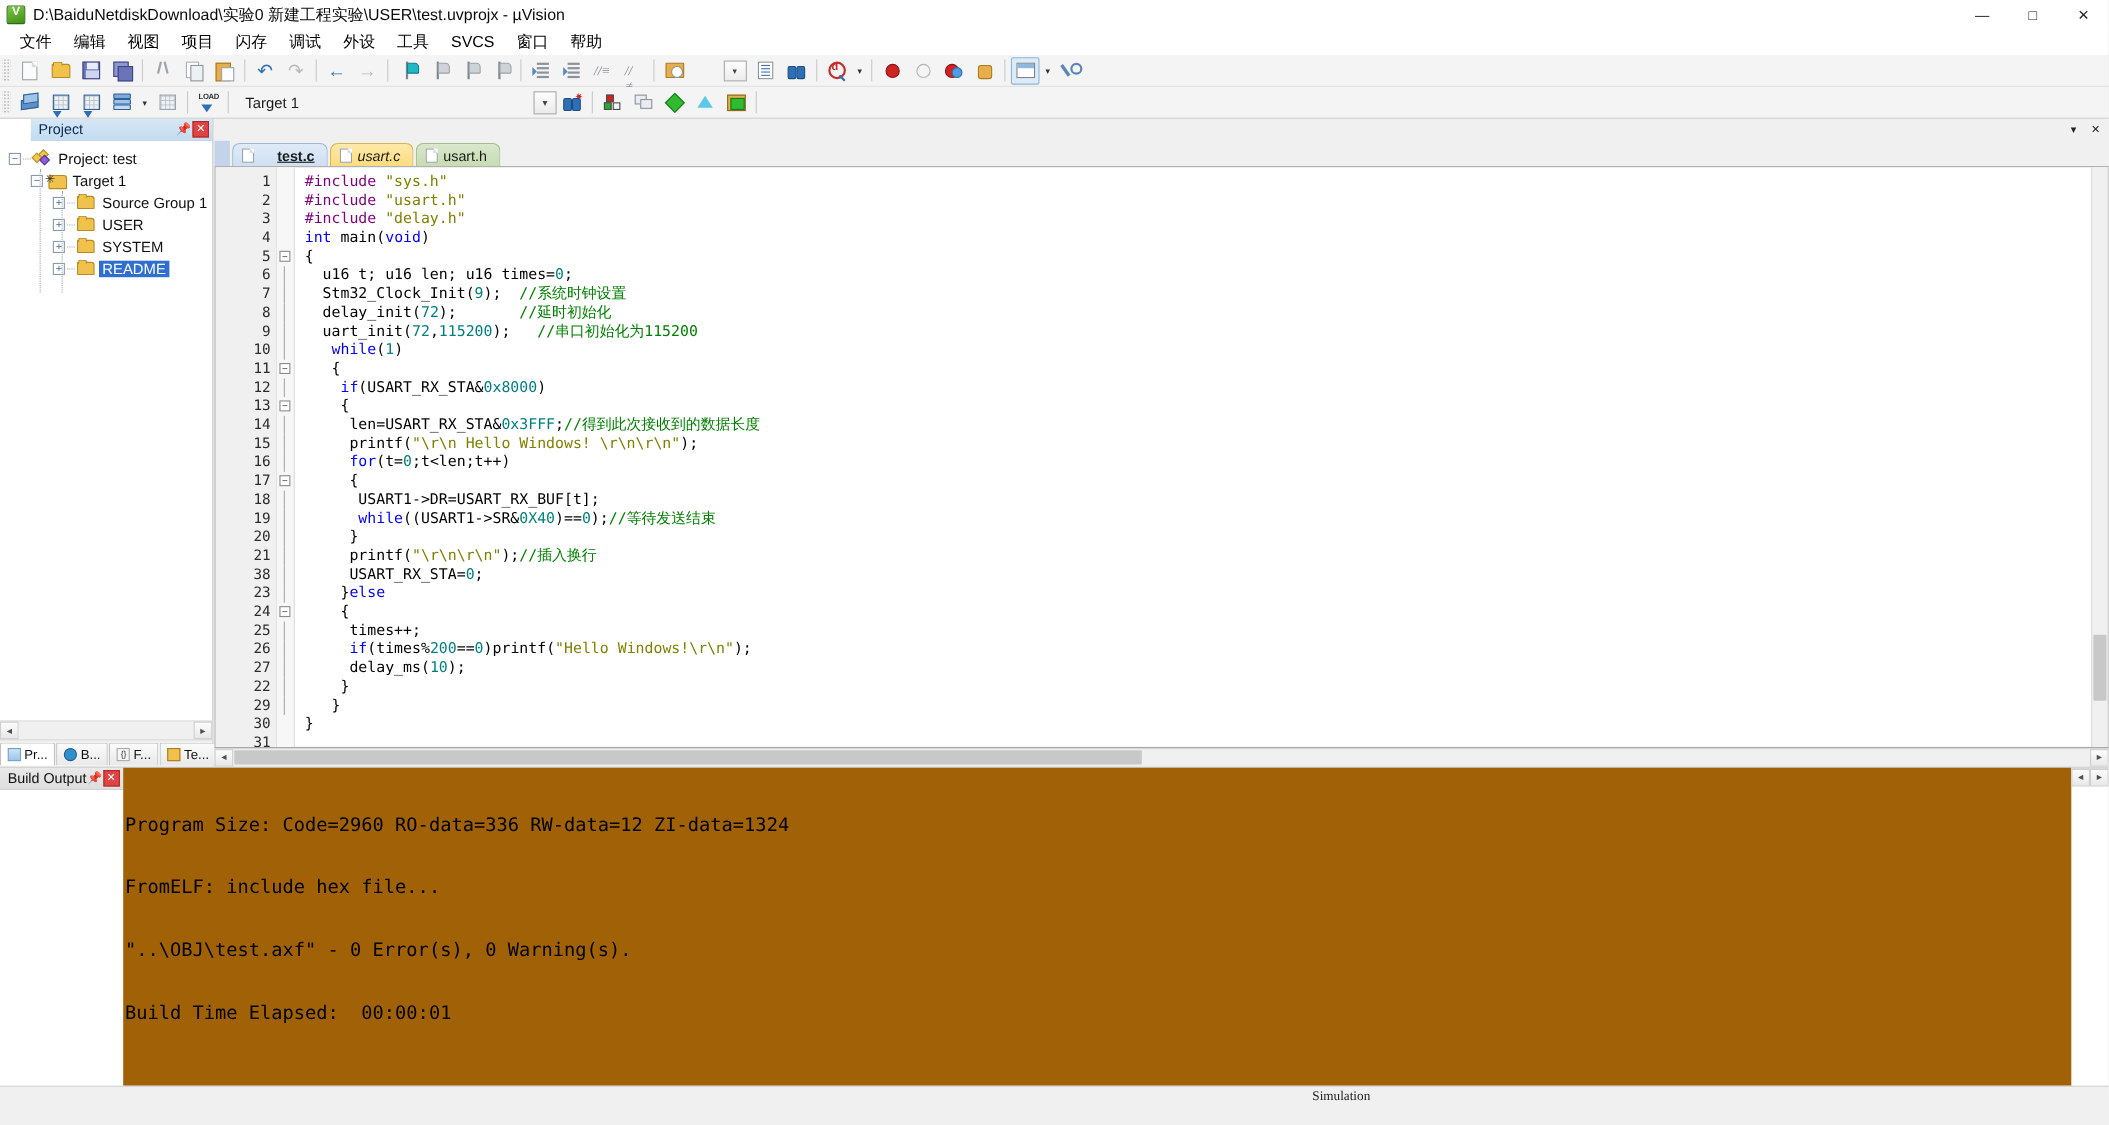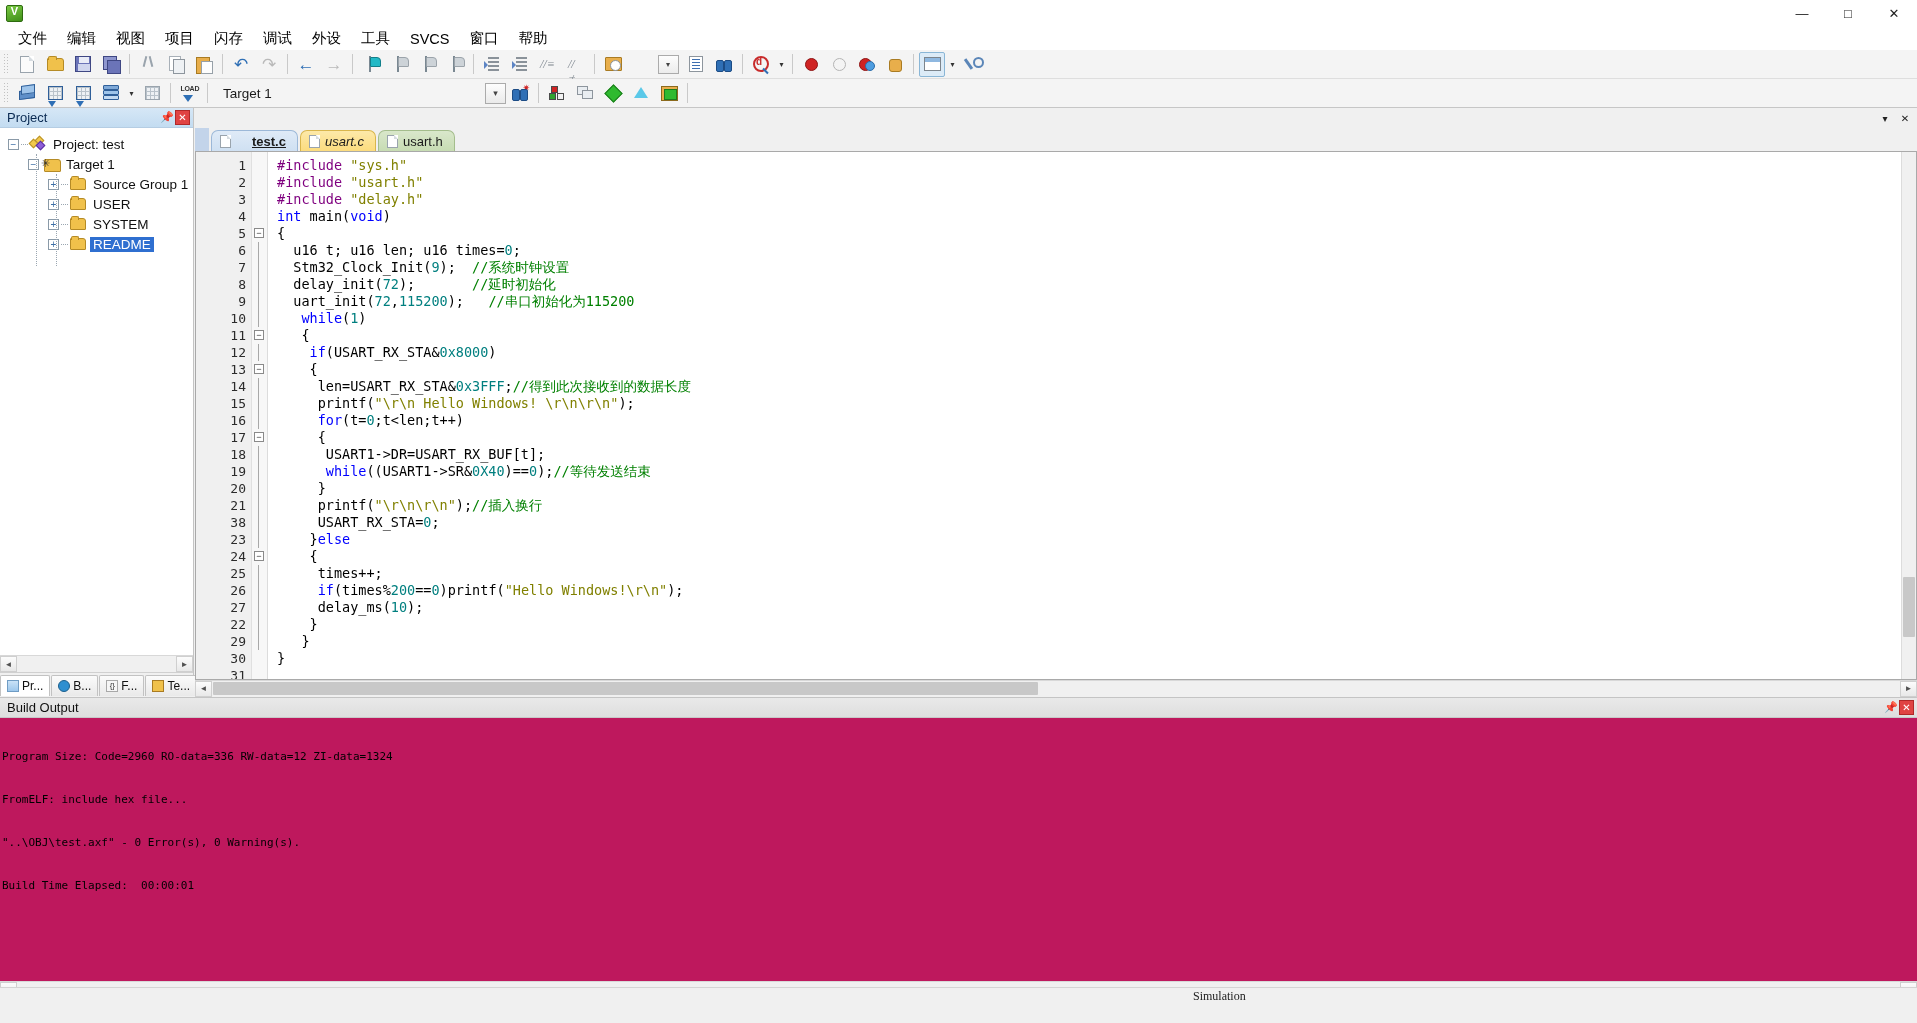--- a/index.html
+++ b/index.html
@@ -163,21 +163,21 @@
 
   
   .pane-project {
     position:absolute; left:0; top:108px; width:194px; height:588px;
     background:#fff; border-right:1px solid #c4c4c4;
     display:flex; flex-direction:column;
   }
   .pane-title {
     height:20px; background:linear-gradient(#d6e7f6,#c3dcf1);
     display:flex; align-items:center; padding:0 3px;
-    font-size:13px; color:#0a2a52; border-bottom:1px solid #b5cde3;
+    font-size:13px; color:#0a2a52; border-bottom:1px solid #b5cde3;margin-left:28px;
   }
   .pane-title .ttl { padding-left:4px; flex:1; }
   .pin-btn, .close-btn {
     width:15px;height:15px;display:flex;align-items:center;justify-content:center;
     font-size:11px;color:#14396b; flex:none;
   }
   .close-btn { background:#e04343; color:#fff; border:1px solid #b02828; font-size:10px; line-height:1; }
   .tree { flex:1; overflow:hidden; padding-top:6px; font-size:13.5px; color:#101010; position:relative; }
   .tnode { display:flex; align-items:center; height:20px; white-space:nowrap; }
   .tnode .exp {
@@ -280,31 +280,31 @@
   }
   .sv-thumb{ position:absolute; right:1px; width:12px; background:#c8c8c8; border-radius:1px;}
   .editor-hscroll {
     height:16px; background:#f0f0f0; display:flex; align-items:center; border-top:1px solid #d8d8d8;
   }
   .eh-thumb{height:13px;background:#c8c8c8;border-radius:1px;}
 
   
   .build {
     position:absolute; left:0; top:697px; width:1917px; height:300px;
-    background:#fff; display:flex; flex-direction:column;
+    background:#fff; display:flex; 
     border-top:1px solid #c4c4c4;
   }
   .build-title {
     height:20px; background:linear-gradient(#e9e9e9,#dedede); border-bottom:1px solid #c8c8c8;
     display:flex; align-items:center; padding:0 3px; font-size:13px; color:#101010;
   }
   .build-title .ttl{flex:1;padding-left:4px;}
   .build-body {
-    flex:1; background:#be185d; padding:4px 0 0 2px;
-    font-family:"DejaVu Sans Mono","Liberation Mono",monospace; font-size:11px; color:#000;
+    flex:1; background:#a16207; padding:4px 0 0 2px;
+    font-family:"DejaVu Sans Mono","Liberation Mono",monospace; font-size:17px; color:#000;
     white-space:pre; overflow:hidden;
   }
   .build-body div{height:17px;line-height:17px;}
   .build-hscroll { height:16px; background:#f0f0f0; border-top:1px solid #d8d8d8; display:flex; align-items:center;}
 
   
   .statusbar {
     position:absolute; left:0; bottom:18px; width:1917px; height:18px;
     background:#f0f0f0; border-top:1px solid #d4d4d4; display:flex; align-items:center;
     font-size:12px; color:#202020;
@@ -319,20 +319,21 @@
   .sogou{width:18px;height:17px;background:linear-gradient(#ff8a3d,#e8560f);border-radius:3px;color:#fff;font-size:11px;display:flex;align-items:center;justify-content:center;font-weight:bold;}
   .tb-txt{font-size:12px;color:#222;}
 </style>
 </head>
 <body>
 
 <div id="app">
 
   <div class="titlebar">
     <div class="title-ico"></div>
+    <div class="title-text">D:\BaiduNetdiskDownload\实验0 新建工程实验\USER\test.uvprojx - µVision</div>
     <div class="win-btns">
       <div class="win-btn">—</div>
       <div class="win-btn">□</div>
       <div class="win-btn close">✕</div>
     </div>
   </div>
 
   <div class="menubar">
     <div class="menu-item">文件</div>
     <div class="menu-item">编辑</div>

